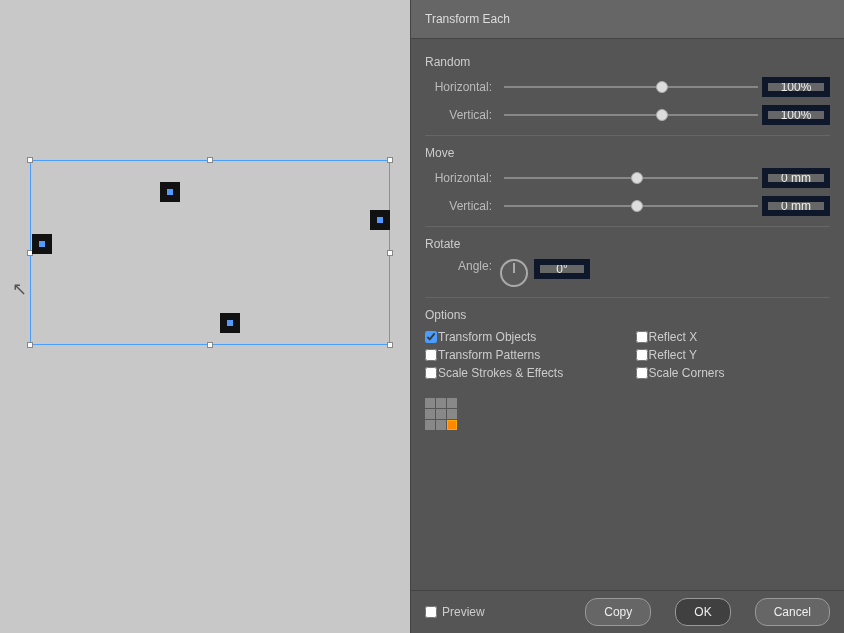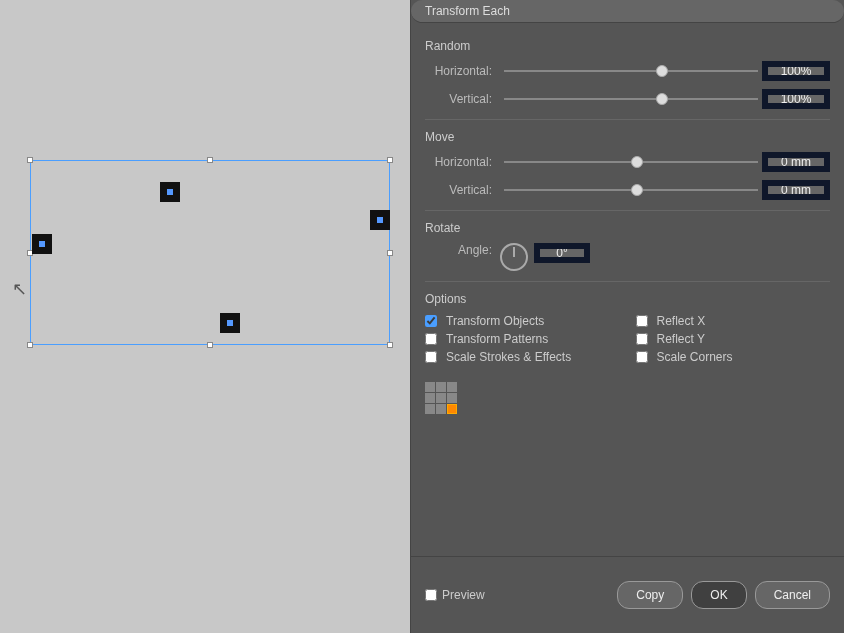--- a/index.html
+++ b/index.html
@@ -87,24 +87,23 @@
       height: 633px;
       background: #555555;
       border-left: 1px solid #444;
       display: flex;
       flex-direction: column;
     }
 
     .panel-title {
       background: #666666;
       color: #ddd;
-      padding: 4px 14px;
+      padding: 12px 14px;
       font-size: 12px;
       border-bottom: 1px solid #444;
-      border-radius: 15px;
     }
 
     .panel-body {
       flex: 1;
       padding: 12px 14px;
       overflow: hidden;
     }
 
     .section-label {
       color: #ccc;
@@ -195,40 +194,40 @@
     .options-grid {
       display: grid;
       grid-template-columns: 1fr 1fr;
       gap: 4px 16px;
       margin-top: 4px;
     }
 
     .checkbox-row {
       display: flex;
       align-items: center;
-      gap: 9px;
+      gap: 1px;
       color: #ccc;
       font-size: 12px;
     }
 
     .checkbox-row input[type="checkbox"] {
       width: 12px;
       height: 12px;
       accent-color: #4a9eff;
       margin: 0;
     }
 
     
     .panel-footer {
-      padding: 24px 14px;
+      padding: 7px 14px;
       background: #555;
       border-top: 1px solid #444;
       display: flex;
       align-items: center;
-      gap: 8px;
+      gap: 24px;
     }
 
     .preview-check {
       display: flex;
       align-items: center;
       gap: 5px;
       color: #ccc;
       font-size: 12px;
     }
 

